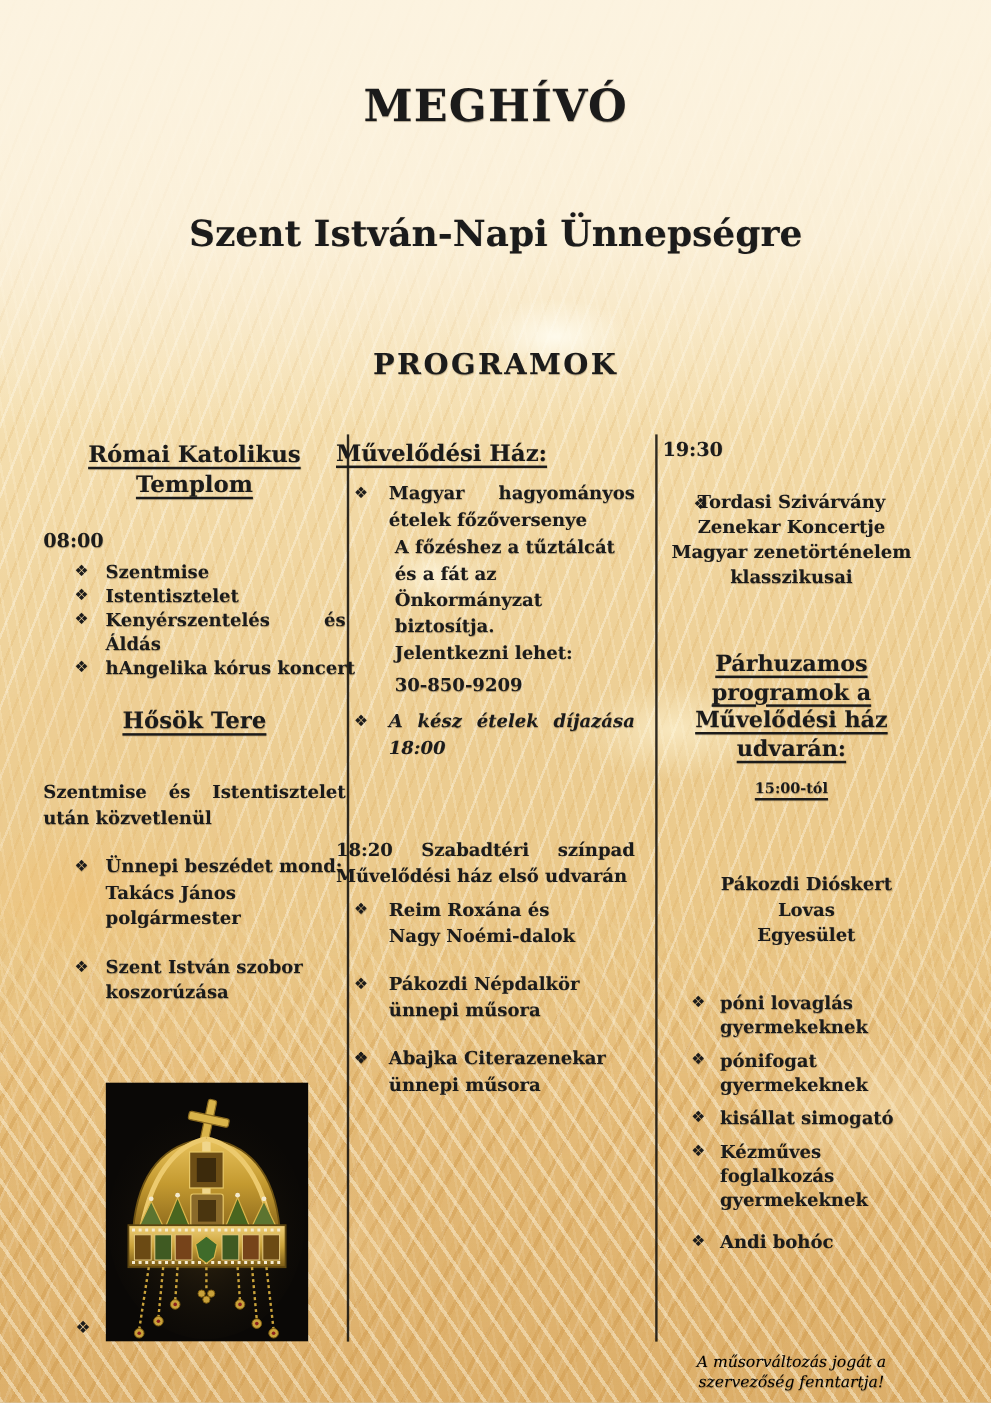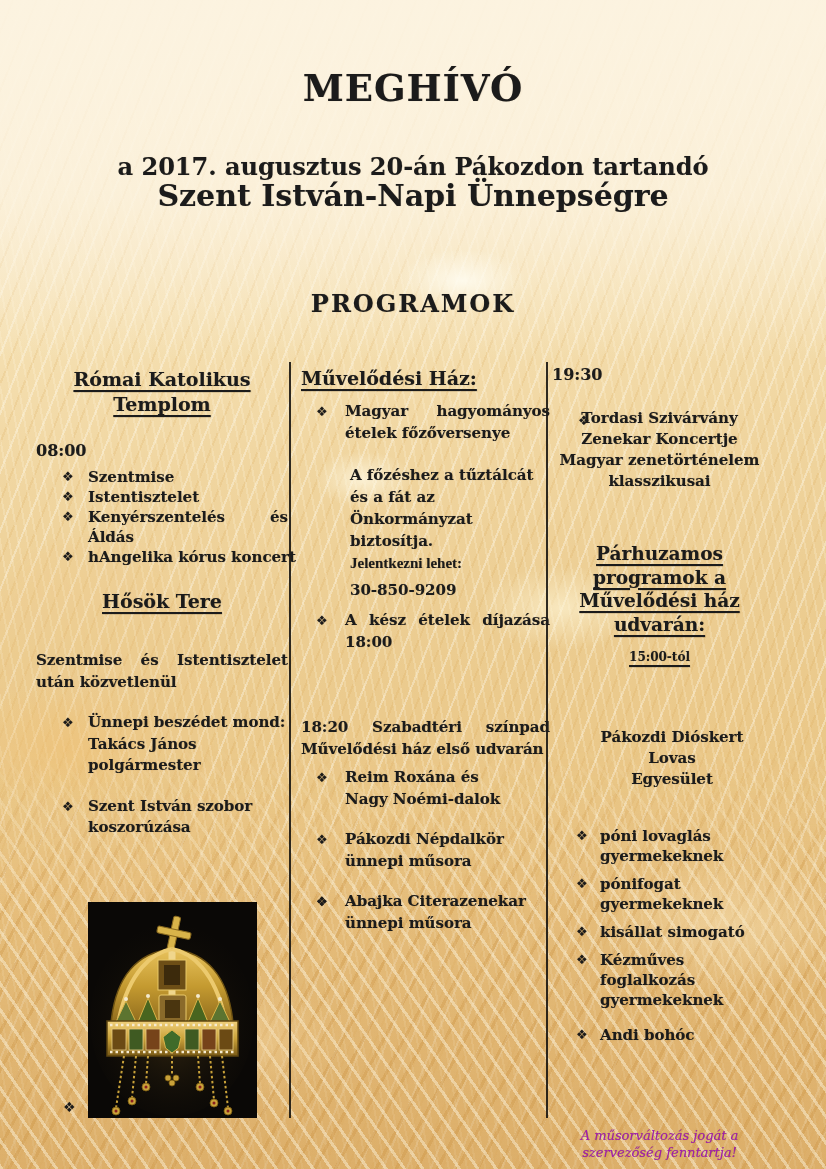--- a/index.html
+++ b/index.html
@@ -63,21 +63,21 @@
   .subtitle{top:152px; font-size:24px;}
   .event{top:178px; font-size:30px;}
   .programs{top:289px; font-size:24px; letter-spacing:2px;}
 
   .divider{position:absolute; top:362px; height:756px; width:2px; background:rgba(18,16,12,0.88); z-index:2;}
   .divider-left{left:289px;}
   .divider-right{left:546px;}
 
   .col{position:absolute; z-index:3; font-weight:bold; font-size:15px; line-height:21px;}
   .col-left{left:36px;  top:363px; width:252px;}
-  .col-mid {left:301px; top:366px; width:249px;}
+  .col-mid {left:280px; top:366px; width:249px;}
   .col-right{left:552px; top:365px; width:215px;}
 
   .heading{font-size:19px; line-height:25px; margin:0; font-weight:bold;
     text-decoration:underline; text-decoration-thickness:2px; text-underline-offset:4px;}
   .center{text-align:center;}
   .lines{white-space:pre-line;}
   .justify{text-align:justify; text-align-last:left;}
   .nowrap{white-space:nowrap;}
   .time{font-size:16px; line-height:20px;}
 
@@ -94,60 +94,59 @@
   .col-left .list .bullet-item{line-height:20px;}
   .col-left .heading-2{margin-top:22px;}
   .col-left .note{margin:36px 0 0; line-height:21.5px;}
   .col-left .item2{margin-top:19px; line-height:21.5px;}
 
   
   .col-mid .heading{line-height:24px;}
   .col-mid .para1{margin:64px 0 0; line-height:21.5px;}
   .col-mid .b1{margin-top:11px; line-height:21.5px;}
   .col-mid .sub{margin:0; padding-left:49px; line-height:22px;}
-  .col-mid .sub1{margin-top:20px;}
-  .col-mid .sub2{margin-top:0px;font-family:Liberation Serif, serif;}
+  .col-mid .sub1{margin-top:1px;}
+  .col-mid .sub2{margin-top:0px;}
   .col-mid .phone{margin-top:5px;}
   .col-mid .b2{margin-top:9px; line-height:21.5px;}
   .col-mid .para2{margin:64px 0 0; line-height:21.5px;}
   .col-mid .list2{margin-top:7px;}
   .col-mid .list2 .bullet-item{line-height:21.5px; margin-bottom:19px;}
 
   
   .col-right .concert{position:relative; margin-top:23px; line-height:21px;}
   .col-right .concert .bullet{left:26px; top:2px;}
   .col-right .heading-par{margin-top:50px; font-size:18.5px; line-height:23.5px;}
   .col-right .subheading{margin-top:11px; font-size:12px; line-height:20px;
     text-decoration:underline; text-decoration-thickness:2px; text-underline-offset:4px;}
   .col-right .org{margin:60px 0 0; padding-left:25px; line-height:21px;text-align:center;}
   .col-right .list3{margin-top:36px;}
   .col-right .list3 .bullet-item{line-height:20px; margin-bottom:8px;}
   .col-right .andi{margin-top:15px; line-height:20px;}
   .col-right .footer-note{margin:82px 0 0; font-weight:normal; font-style:italic;
-    font-size:13px; line-height:17px; text-align:center; color:#a21caf;}
+    font-size:13px; line-height:17px; text-align:center; color:#000000;}
 
   .crown{position:absolute; left:88px; top:902px; width:169px; height:216px; z-index:3;}
   .stray-bullet{position:absolute; left:63px; top:1099px; z-index:3;
     font-family:"DejaVu Sans", sans-serif; font-size:14px; font-weight:bold;}
 </style>
 </head>
 <body>
 
 <div class="poster">
 
   <div class="bg bg-base"></div>
   <div class="bg bg-diag1"></div>
   <div class="bg bg-diag2"></div>
   <div class="bg bg-left-warm"></div>
   <div class="bg bg-soft-top"></div>
   <div class="bg bg-straw-bottom"></div>
   <div class="bg bg-glow"></div>
 
   <h1 class="header-item title txt-shadow">MEGHÍVÓ</h1>
-  <p class="header-item subtitle txt-shadow">a 2017. augusztus 20-án Pákozdon tartandó</p>
   <h2 class="header-item event txt-shadow">Szent István-Napi Ünnepségre</h2>
   <h3 class="header-item programs txt-shadow">PROGRAMOK</h3>
 
   <div class="divider divider-left"></div>
   <div class="divider divider-right"></div>
 
   <section class="col col-left txt-shadow">
     <h4 class="heading center lines heading-main">Római Katolikus
 Templom</h4>
     <div class="time">08:00</div>
@@ -191,21 +190,21 @@
       <span class="txt justify" style="display:block;">Magyar hagyományos ételek főzőversenye</span>
     </div>
     <p class="sub sub1 lines">A főzéshez a tűztálcát
 és a fát az
 Önkormányzat
 biztosítja.</p>
     <p class="sub sub2">Jelentkezni lehet:</p>
     <p class="sub phone">30-850-9209</p>
     <div class="bullet-item b2">
       <span class="bullet">❖</span>
-      <span class="txt justify" style="display:block;">A kész ételek díjazása 18:00</span>
+      <span class="txt justify" style="display:block;font-style:italic;">A kész ételek díjazása 18:00</span>
     </div>
     <p class="para2 justify">18:20 Szabadtéri színpad Művelődési ház első udvarán</p>
     <div class="list2">
       <div class="bullet-item">
         <span class="bullet">❖</span>
         <span class="txt lines">Reim Roxána és
 Nagy Noémi-dalok</span>
       </div>
       <div class="bullet-item">
         <span class="bullet">❖</span>

